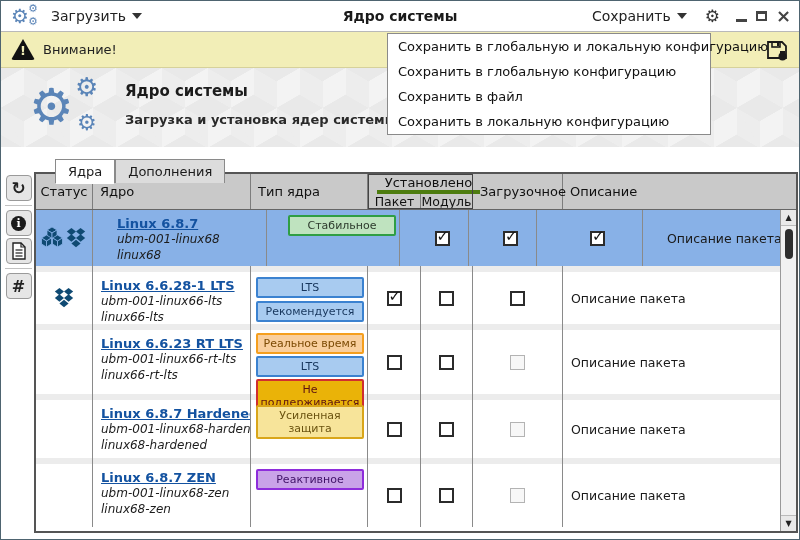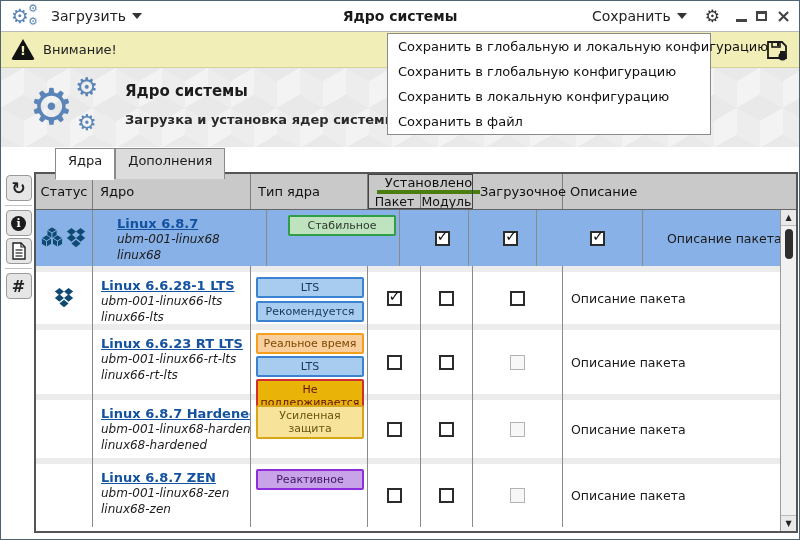--- a/index.html
+++ b/index.html
@@ -51,21 +51,21 @@
   .hero-gears { position:absolute; left:28px; top:6px; width:80px; height:68px; color:#5b85b8; }
   .hero-gears .g1 { font-size:50px; left:0; top:8px; }
   .hero-gears .g2 { font-size:26px; left:46px; top:0; }
   .hero-gears .g3 { font-size:22px; left:48px; top:38px; }
   .hero-text { position:absolute; left:124px; top:14px; }
   .hero-title { font-size:15px; font-weight:bold; color:#1c1c1c; margin-bottom:12px; }
   .hero-sub { font-size:13px; font-weight:600; color:#2a2a2a; }
 
   
   .tabs { position:absolute; left:54px; top:147px; display:flex; z-index:5; }
-  .tab { padding:4px 12px 3px; font-size:13px; border:1px solid #8a8a8a; border-bottom:none; background:#dcdcdc; height:31px; }
+  .tab { padding:4px 12px 3px; font-size:13px; border:1px solid #8a8a8a; border-bottom:none; background:#dcdcdc; height:24px;margin-top:11px; }
   .tab.active { background:#fff; position:relative; }
   .tab.active::after { content:""; position:absolute; left:0; right:0; bottom:-1px; height:2px; background:#fff; }
 
   
   .side { position:absolute; left:2px; top:172px; width:31px; }
   .side-btn { width:26px; height:26px; margin:2px auto; background:#e6e6e6; border:1px solid #9a9a9a; border-radius:4px; display:flex; align-items:center; justify-content:center; color:#222; }
   .side-sep { width:27px; height:1px; background:#c2c2c2; margin:4px auto; }
   .refresh-glyph { font-size:17px; font-weight:bold; line-height:1; }
   .info-circle { width:15px; height:15px; background:#1b1b1b; color:#fff; border-radius:50%; font-size:11px; font-weight:bold; font-family:"DejaVu Serif",serif; display:flex; align-items:center; justify-content:center; }
   .hash-glyph { font-size:16px; font-weight:bold; }
@@ -180,22 +180,22 @@
     </div>
     <div class="hero-text">
       <div class="hero-title">Ядро системы</div>
       <div class="hero-sub">Загрузка и установка ядер системы, выбор ядра для загрузки по умолчанию</div>
     </div>
   </div>
 
   <div class="save-menu">
     <div class="mi">Сохранить в глобальную и локальную конфигурацию</div>
     <div class="mi">Сохранить в глобальную конфигурацию</div>
+    <div class="mi">Сохранить в файл</div>
     <div class="mi">Сохранить в локальную конфигурацию</div>
-    <div class="mi">Сохранить в файл</div>
   </div>
 
   <div class="tabs">
     <div class="tab active">Ядра</div>
     <div class="tab">Дополнения</div>
   </div>
 
   <div class="side">
     <div class="side-btn">
         <span class="refresh-glyph">↻</span>

